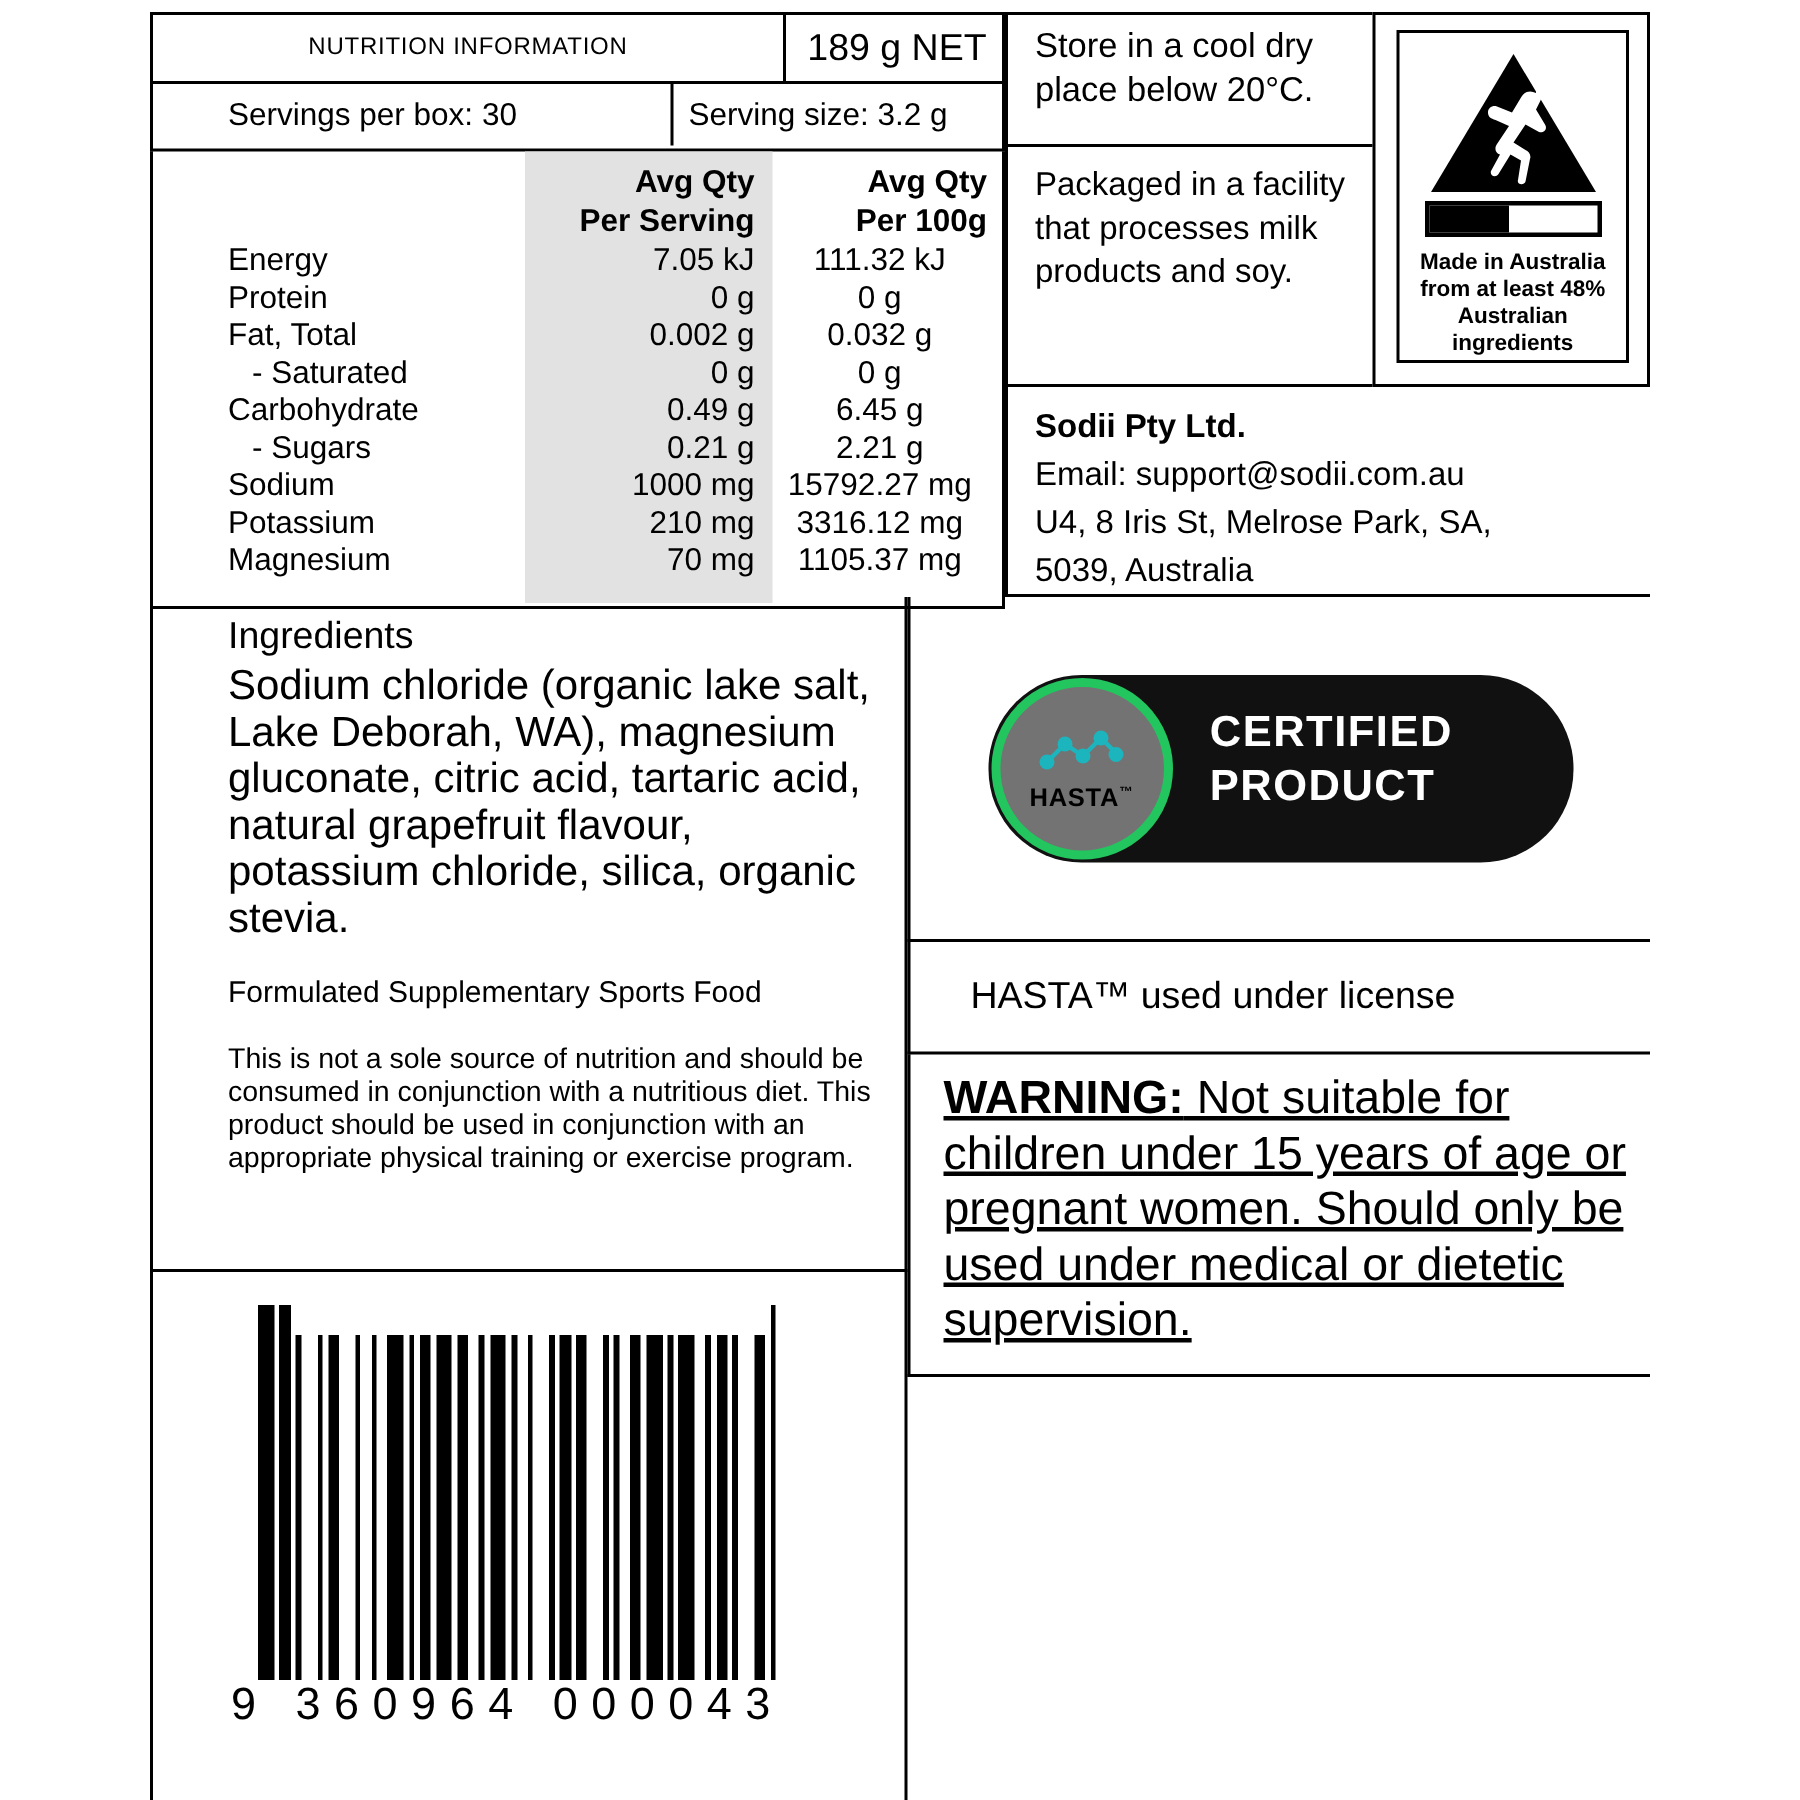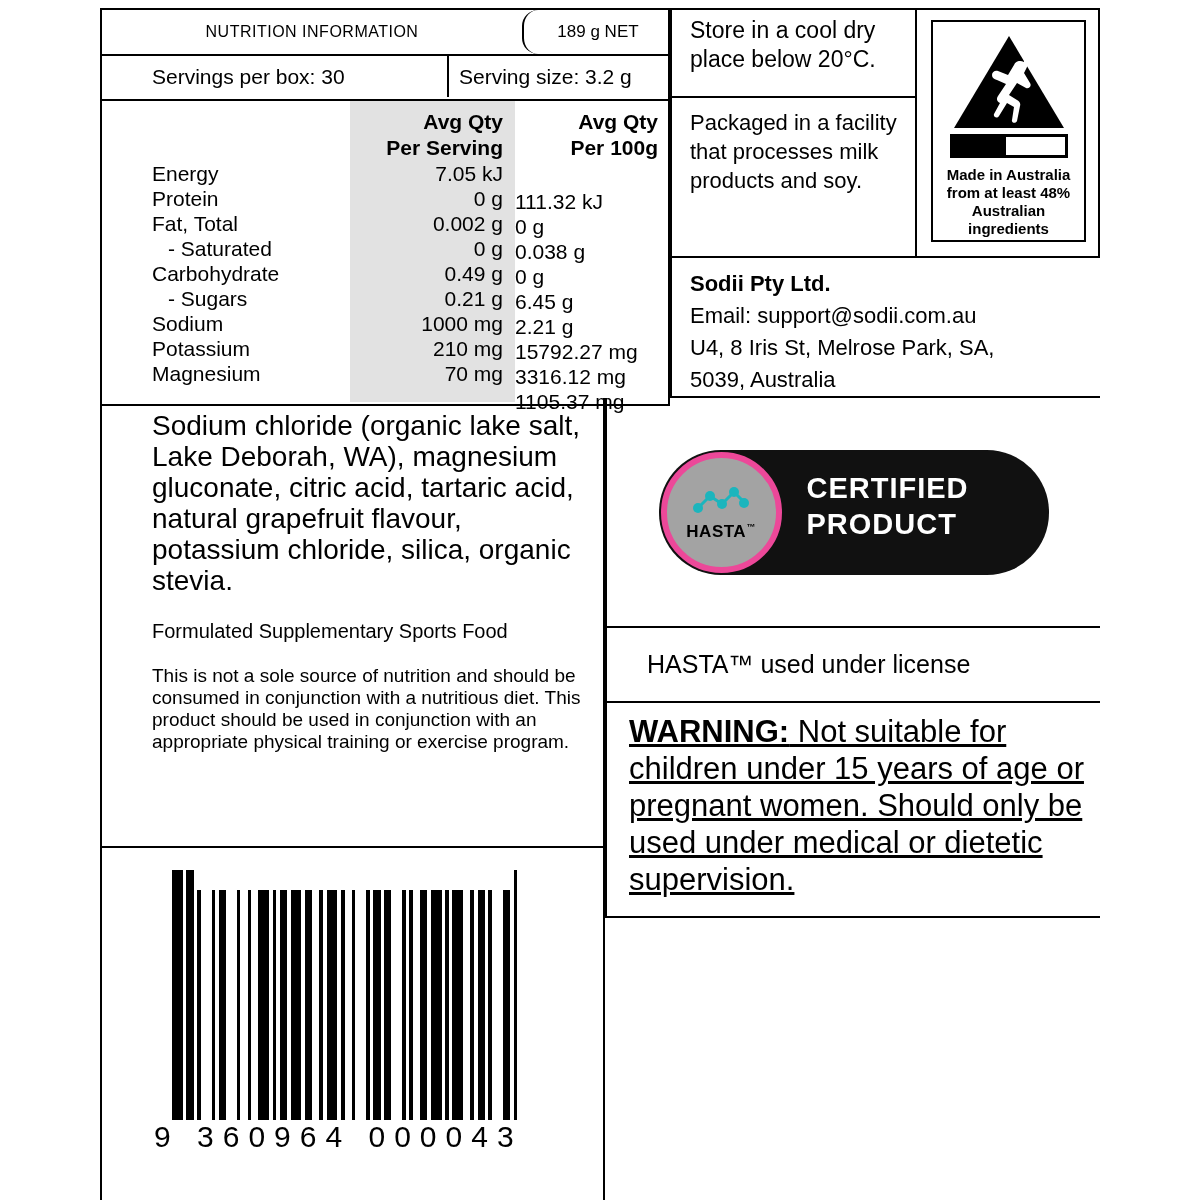--- a/index.html
+++ b/index.html
@@ -42,22 +42,21 @@
     width: 420px; height: 44px;
     display: flex; align-items: center; justify-content: center;
     font-size: 16px; font-weight: 400; letter-spacing: 0.5px;
   }
   .nip-net {
     position: absolute; left: 420px; top: 0;
     width: 150px; height: 44px;
     border-left: 2px solid #000;
     box-sizing: border-box;
     display: flex; align-items: center; justify-content: center;
-    font-size: 17px;
-    border-radius: 16px;
+    font-size: 25px;
   }
   .nip-serv-row {
     position: absolute; left: 0; top: 48px;
     width: 570px; height: 45px;
     border-bottom: 2px solid #000;
     border-left: 2px solid #000;
     border-right: 2px solid #000;
     box-sizing: border-box;
   }
   .nip-serv-a {
@@ -118,23 +117,22 @@
     position: absolute; left: 50px; top: 0;
     width: 200px;
   }
   .nip-row .v1 {
     position: absolute; left: 248px; top: 0;
     width: 165px; text-align: right; padding-right: 12px;
     box-sizing: border-box;
   }
   .nip-row .v2 {
     position: absolute; left: 413px; top: 0;
-    width: 155px; text-align: left; padding-right: 12px;
-    box-sizing: border-box;
-    margin-top: 28px;
+    width: 155px; text-align: center; padding-right: 12px;
+    box-sizing: border-box;
   }
   .indent { padding-left: 16px; }
 
   
   #store-box {
     position: absolute; left: 670px; top: 8px;
     width: 245px; height: 90px;
     border-top: 2px solid #000;
     border-bottom: 2px solid #000;
     border-left: 2px solid #000;
@@ -265,23 +263,23 @@
   }
   .hasta-badge {
     width: 390px; height: 125px;
     background: #111;
     border-radius: 62px;
     position: relative;
   }
   .hasta-circle {
     position: absolute; left: 2px; top: 2px;
     width: 121px; height: 121px;
-    background: #a3a3a3;
+    background: #737373;
     border-radius: 50%;
-    border: 6px solid #ec4899;
+    border: 6px solid #22c55e;
     box-sizing: border-box;
     display: flex; flex-direction: column;
     align-items: center; justify-content: center;
   }
   .hasta-dots { width: 70px; height: 40px; }
   .hasta-word {
     font-size: 17px; font-weight: 700; letter-spacing: 0.5px;
     margin-top: 0px;
   }
   .hasta-word sup { font-size: 9px; }
@@ -354,21 +352,21 @@
           <div class="v2">111.32 kJ</div>
         </div>
         <div class="nip-row">
           <div class="nm">Protein</div>
           <div class="v1">0 g</div>
           <div class="v2">0 g</div>
         </div>
         <div class="nip-row">
           <div class="nm">Fat, Total</div>
           <div class="v1">0.002 g</div>
-          <div class="v2">0.038 g</div>
+          <div class="v2">0.032 g</div>
         </div>
         <div class="nip-row">
           <div class="nm indent">- Saturated</div>
           <div class="v1">0 g</div>
           <div class="v2">0 g</div>
         </div>
         <div class="nip-row">
           <div class="nm">Carbohydrate</div>
           <div class="v1">0.49 g</div>
           <div class="v2">6.45 g</div>
@@ -417,20 +415,21 @@
   <div id="facility-box">Packaged in a facility that processes milk products and soy.</div>
 
   <div id="company-box">
     <div class="bold">Sodii Pty Ltd.</div>
     <div>Email: support@sodii.com.au</div>
     <div>U4, 8 Iris St, Melrose Park, SA,</div>
     <div>5039, Australia</div>
   </div>
 
   <div id="ingredients-box">
+    <h2>Ingredients</h2>
     <div id="ing-text">Sodium chloride (organic lake salt, Lake Deborah, WA), magnesium gluconate, citric acid, tartaric acid, natural grapefruit flavour, potassium chloride, silica, organic stevia.</div>
     <div id="formulated">Formulated Supplementary Sports Food</div>
     <div id="disclaimer">This is not a sole source of nutrition and should be consumed in conjunction with a nutritious diet. This product should be used in conjunction with an appropriate physical training or exercise program.</div>
   </div>
 
   <div id="barcode-box">
     <div id="barcode">
         <div class="bar" style="width: 10.8px; height: 250px; background: rgb(0, 0, 0);"></div>
         <div class="bar" style="width: 3.6px; height: 250px; background: transparent;"></div>
         <div class="bar" style="width: 7.2px; height: 250px; background: rgb(0, 0, 0);"></div>

